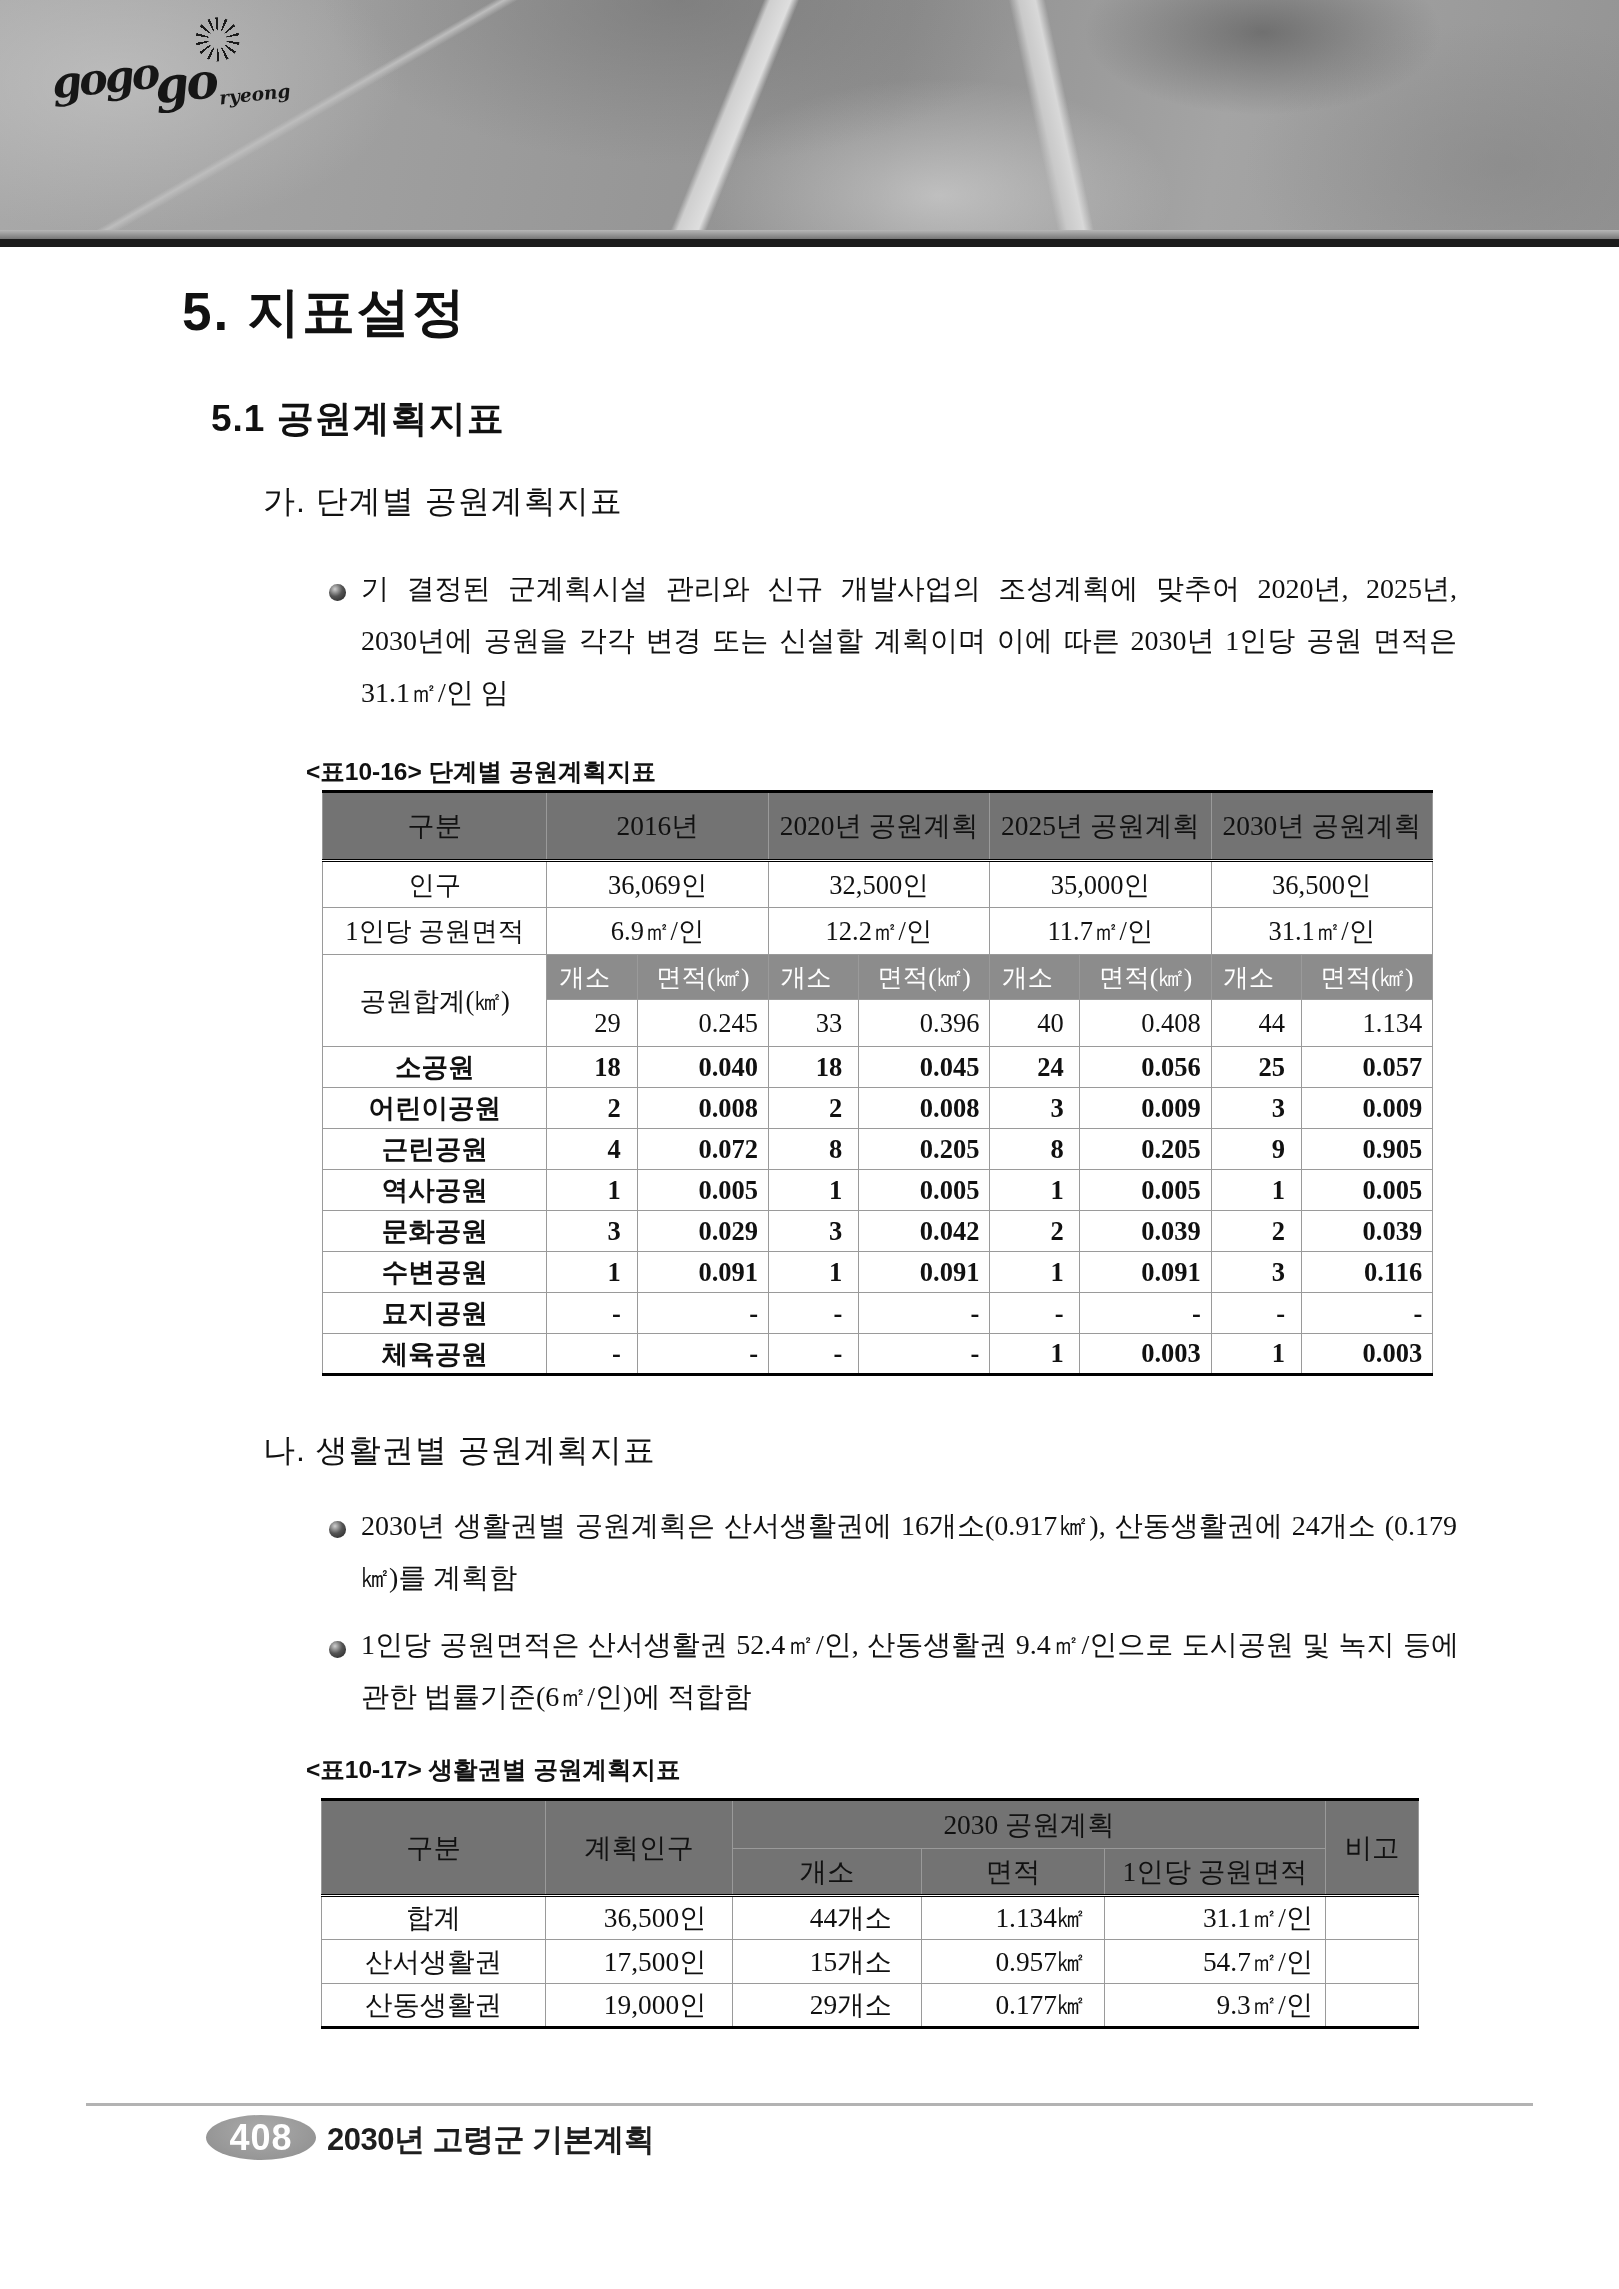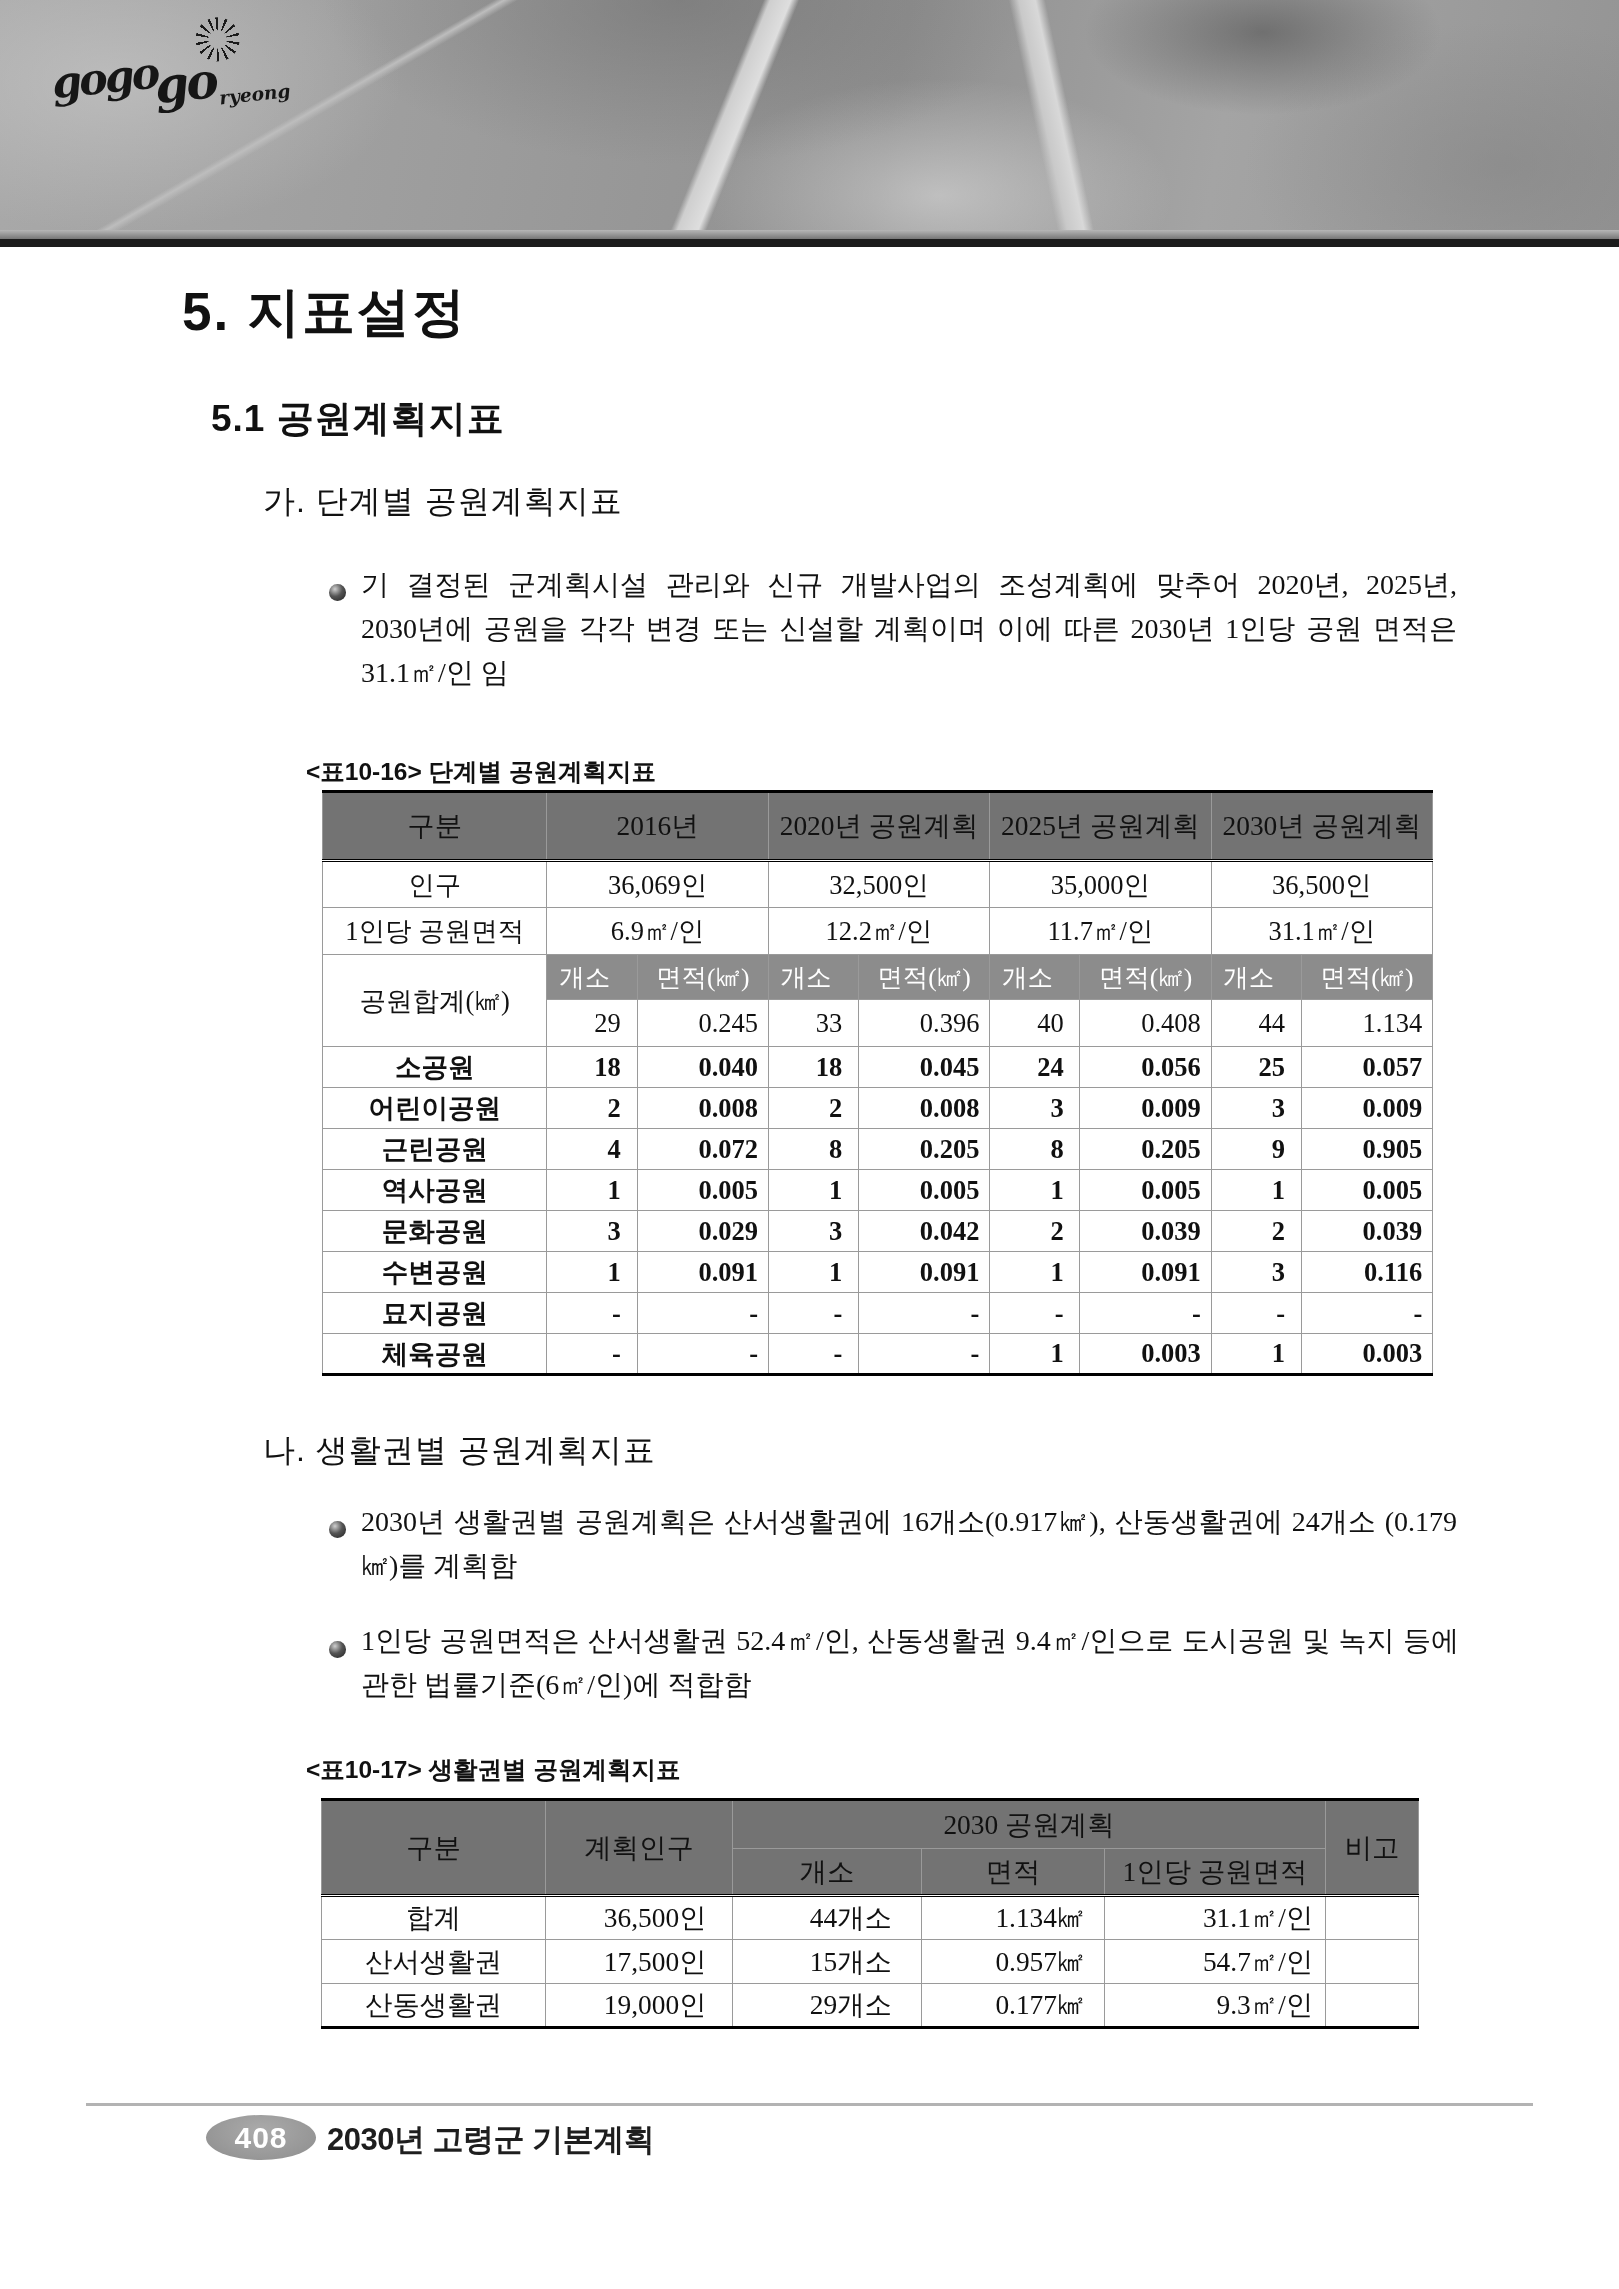--- a/index.html
+++ b/index.html
@@ -34,21 +34,21 @@
     -webkit-mask:radial-gradient(circle,transparent 0 8.8px,#000 9.8px 21.6px,transparent 22.5px);
     mask:radial-gradient(circle,transparent 0 8.8px,#000 9.8px 21.6px,transparent 22.5px);}
 
   
   .sans{font-family:"Liberation Sans",sans-serif;}
   .chapter{position:absolute;left:182px;top:277px;font-size:53px;font-weight:bold;letter-spacing:2px;}
   .sect{position:absolute;left:211px;top:394px;font-size:37px;font-weight:bold;letter-spacing:1px;}
   .subsect{position:absolute;font-size:32px;font-weight:normal;letter-spacing:1px;}
   .sub-a{left:263px;top:480px;} .sub-b{left:263px;top:1429px;}
 
-  .bullet-text{position:absolute;font-size:28px;line-height:44px;text-align:justify;
+  .bullet-text{position:absolute;font-size:28px;line-height:52px;text-align:justify;
                letter-spacing:0px;word-break:keep-all;}
   .bt-a{left:361px;top:563px;width:1096px;}
   .bt-b1{left:361px;top:1500px;width:1096px;}
   .bt-b2{left:361px;top:1619px;width:1098px;}
   .dot{position:absolute;width:16.7px;height:16.7px;border-radius:50%;
        background:radial-gradient(circle at 35% 30%, #cfcfcf 0%, #555 45%, #1f1f1f 100%);}
   .dot-a{left:329px;top:584px;} .dot-b1{left:329px;top:1521px;} .dot-b2{left:329px;top:1641px;}
 
   .caption{position:absolute;font-family:"Liberation Sans",sans-serif;font-size:24.5px;font-weight:bold;}
   .cap1{left:306px;top:755px;} .cap2{left:306px;top:1753px;}
@@ -79,21 +79,21 @@
   .t2 .c-pop{text-align:right;padding-right:25.5px;}
   .t2 .c-count{text-align:right;padding-right:29px;}
   .t2 .c-area{text-align:right;padding-right:19.6px;}
   .t2 .c-per{text-align:right;padding-right:11.8px;}
 
   
   .rule{position:absolute;left:86px;top:2103px;width:1447px;height:2.9px;background:#b3b3b3;}
   .badge{position:absolute;left:206px;top:2115px;width:110px;height:45px;border-radius:50%;
          background:radial-gradient(ellipse at 50% 35%, #ababab, #8d8d8d);
          display:flex;align-items:center;justify-content:center;
-         color:#fff;font-family:"Liberation Sans",sans-serif;font-weight:bold;font-size:30px;letter-spacing:1px;}
+         color:#fff;font-family:"Liberation Sans",sans-serif;font-weight:bold;font-size:36px;letter-spacing:1px;}
   .foot-text{position:absolute;left:327px;top:2119px;font-family:"Liberation Sans",sans-serif;
              font-weight:bold;font-size:31px;color:#1e1e1e;letter-spacing:-0.5px;}
 </style>
 </head>
 <body>
 
 <div class="page">
 
   <div class="photo">
     <div class="logo">

